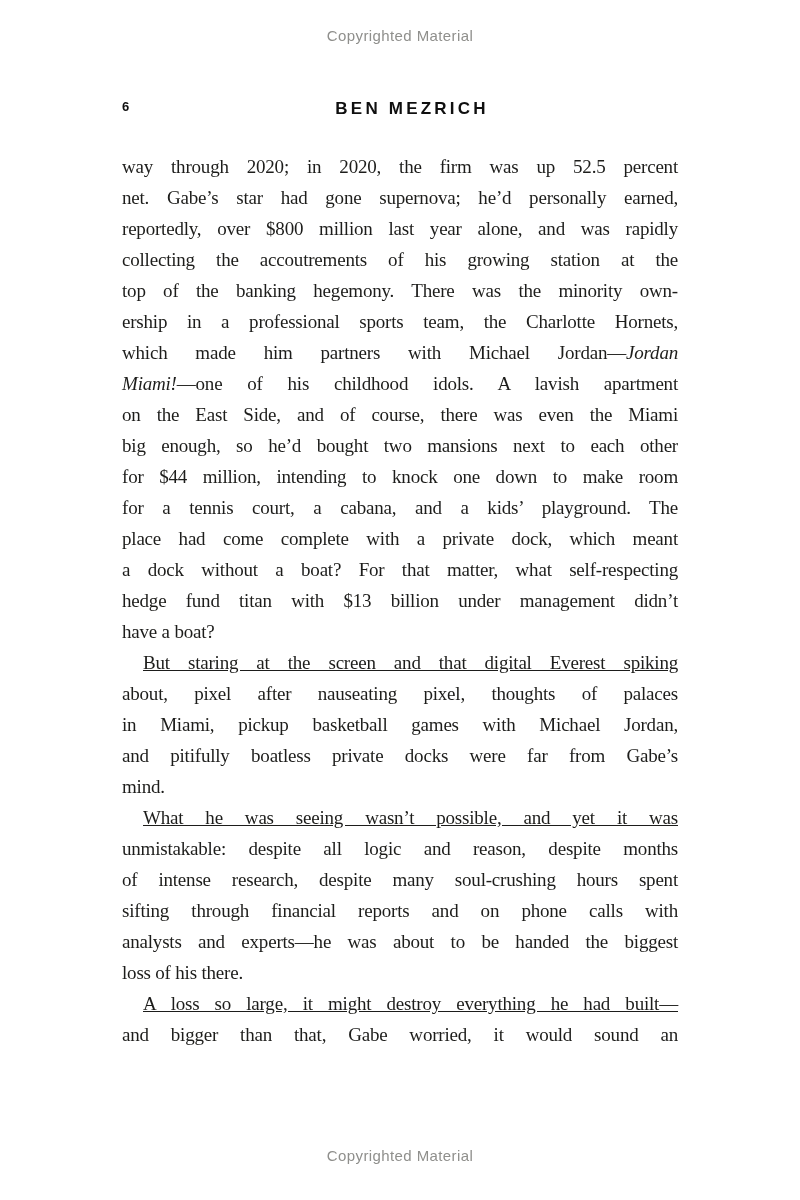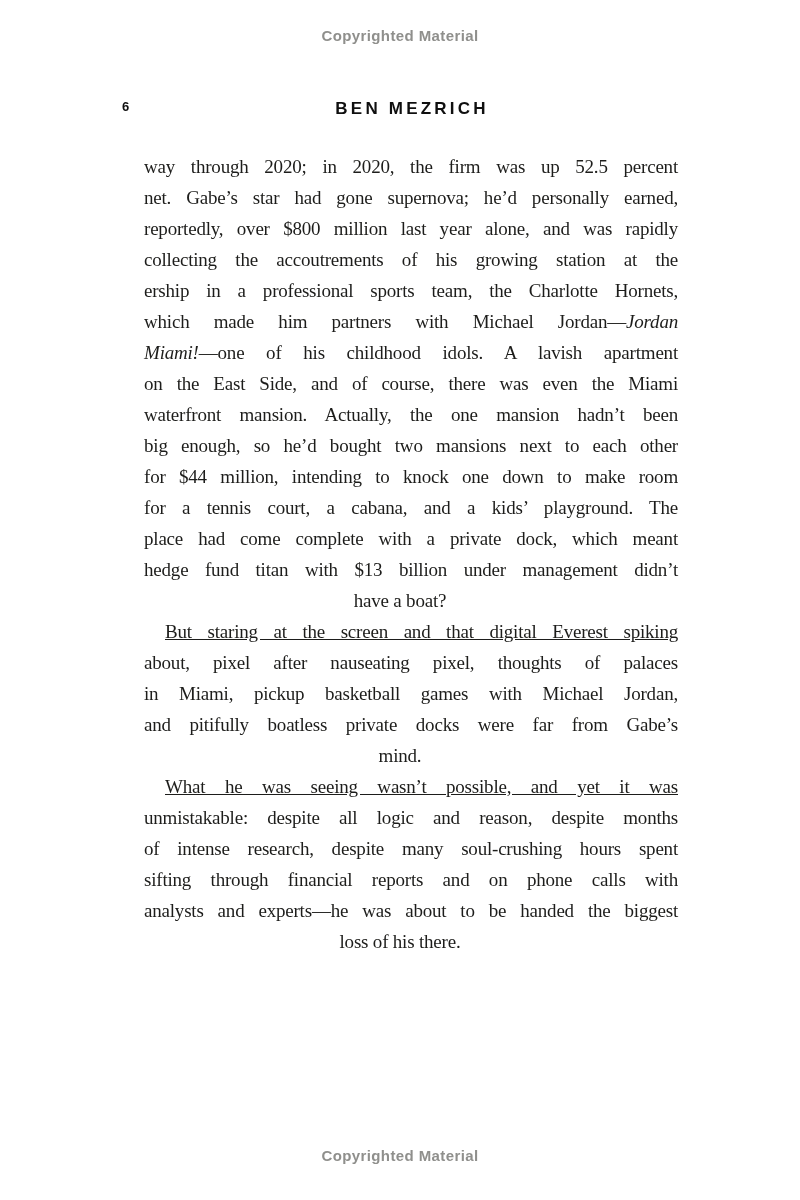--- a/index.html
+++ b/index.html
@@ -11,21 +11,21 @@
     overflow: hidden;
     font-family: "Liberation Serif", serif;
   }
   .notice {
     position: absolute;
     left: 0;
     width: 100%;
     text-align: center;
     font-family: "Liberation Sans", sans-serif;
     font-size: 15px;
-    font-weight: 700;
+    font-weight: 400;
     letter-spacing: 0.4px;
     color: #8f8f8c;
   }
   .notice-top { top: 27px; }
   .notice-bottom { top: 1147px; }
   .running-header {
     position: absolute;
     top: 99px;
     left: 0;
     width: 100%;
@@ -55,22 +55,22 @@
     position: absolute;
     top: 151px;
     left: 122px;
     width: 556px;
     font-size: 19px;
     line-height: 31px;
     letter-spacing: -0.2px;
     color: #1d1d1b;
   }
   .para { margin: 0; }
-  .line { text-align: center; }
-  .line.just { text-align: justify; text-align-last: justify; margin-left: 22px; }
+  .line { text-align: left; }
+  .line.just { text-align: justify; text-align-last: justify; }
   .line.first { padding-left: 21px; text-decoration: underline; }
   .it { font-style: italic; }
 </style>
 </head>
 <body>
 
 <div class="page" style="background: rgb(255, 255, 255);">
 
   <div class="notice notice-top" style="color: rgb(143, 143, 140);">Copyrighted Material</div>
 
@@ -78,44 +78,49 @@
     <span class="page-number" style="color: rgb(15, 15, 15);">6</span>
     <span class="running-head" style="color: rgb(15, 15, 15);">BEN MEZRICH</span>
   </div>
 
   <div class="page-body" style="color: rgb(29, 29, 27);">
       <div class="para">
         <div class="line just"><span>way through 2020; in 2020, the firm was up 52.5 percent</span></div>
         <div class="line just"><span>net. Gabe’s star had gone supernova; he’d personally earned,</span></div>
         <div class="line just"><span>reportedly, over $800 million last year alone, and was rapidly</span></div>
         <div class="line just"><span>collecting the accoutrements of his growing station at the</span></div>
+        <div class="line just"><span>top of the banking hegemony. There was the minority own-</span></div>
         <div class="line just"><span>ership in a professional sports team, the Charlotte Hornets,</span></div>
         <div class="line just"><span>which made him partners with Michael Jordan—</span><span class="it">Jordan</span></div>
         <div class="line just"><span class="it">Miami!</span><span>—one of his childhood idols. A lavish apartment</span></div>
         <div class="line just"><span>on the East Side, and of course, there was even the Miami</span></div>
-        <div class="line just"><span>waterfront mansion. Actually, the one mansion hadn’t been</span></div>
         <div class="line just"><span>big enough, so he’d bought two mansions next to each other</span></div>
         <div class="line just"><span>for $44 million, intending to knock one down to make room</span></div>
         <div class="line just"><span>for a tennis court, a cabana, and a kids’ playground. The</span></div>
         <div class="line just"><span>place had come complete with a private dock, which meant</span></div>
+        <div class="line just"><span>a dock without a boat? For that matter, what self-respecting</span></div>
         <div class="line just"><span>hedge fund titan with $13 billion under management didn’t</span></div>
         <div class="line"><span>have a boat?</span></div>
       </div>
       <div class="para">
         <div class="line just first"><span>But staring at the screen and that digital Everest spiking</span></div>
         <div class="line just"><span>about, pixel after nauseating pixel, thoughts of palaces</span></div>
         <div class="line just"><span>in Miami, pickup basketball games with Michael Jordan,</span></div>
         <div class="line just"><span>and pitifully boatless private docks were far from Gabe’s</span></div>
         <div class="line"><span>mind.</span></div>
       </div>
       <div class="para">
         <div class="line just first"><span>What he was seeing wasn’t possible, and yet it was</span></div>
         <div class="line just"><span>unmistakable: despite all logic and reason, despite months</span></div>
         <div class="line just"><span>of intense research, despite many soul-crushing hours spent</span></div>
         <div class="line just"><span>sifting through financial reports and on phone calls with</span></div>
         <div class="line just"><span>analysts and experts—he was about to be handed the biggest</span></div>
         <div class="line"><span>loss of his there.</span></div>
       </div>
+      <div class="para">
+        <div class="line just first"><span>A loss so large, it might destroy everything he had built—</span></div>
+        <div class="line just"><span>and bigger than that, Gabe worried, it would sound an</span></div>
+      </div>
     </div>
 
   <div class="notice notice-bottom" style="color: rgb(143, 143, 140);">Copyrighted Material</div>
 
 </div>
 
 </body></html>

